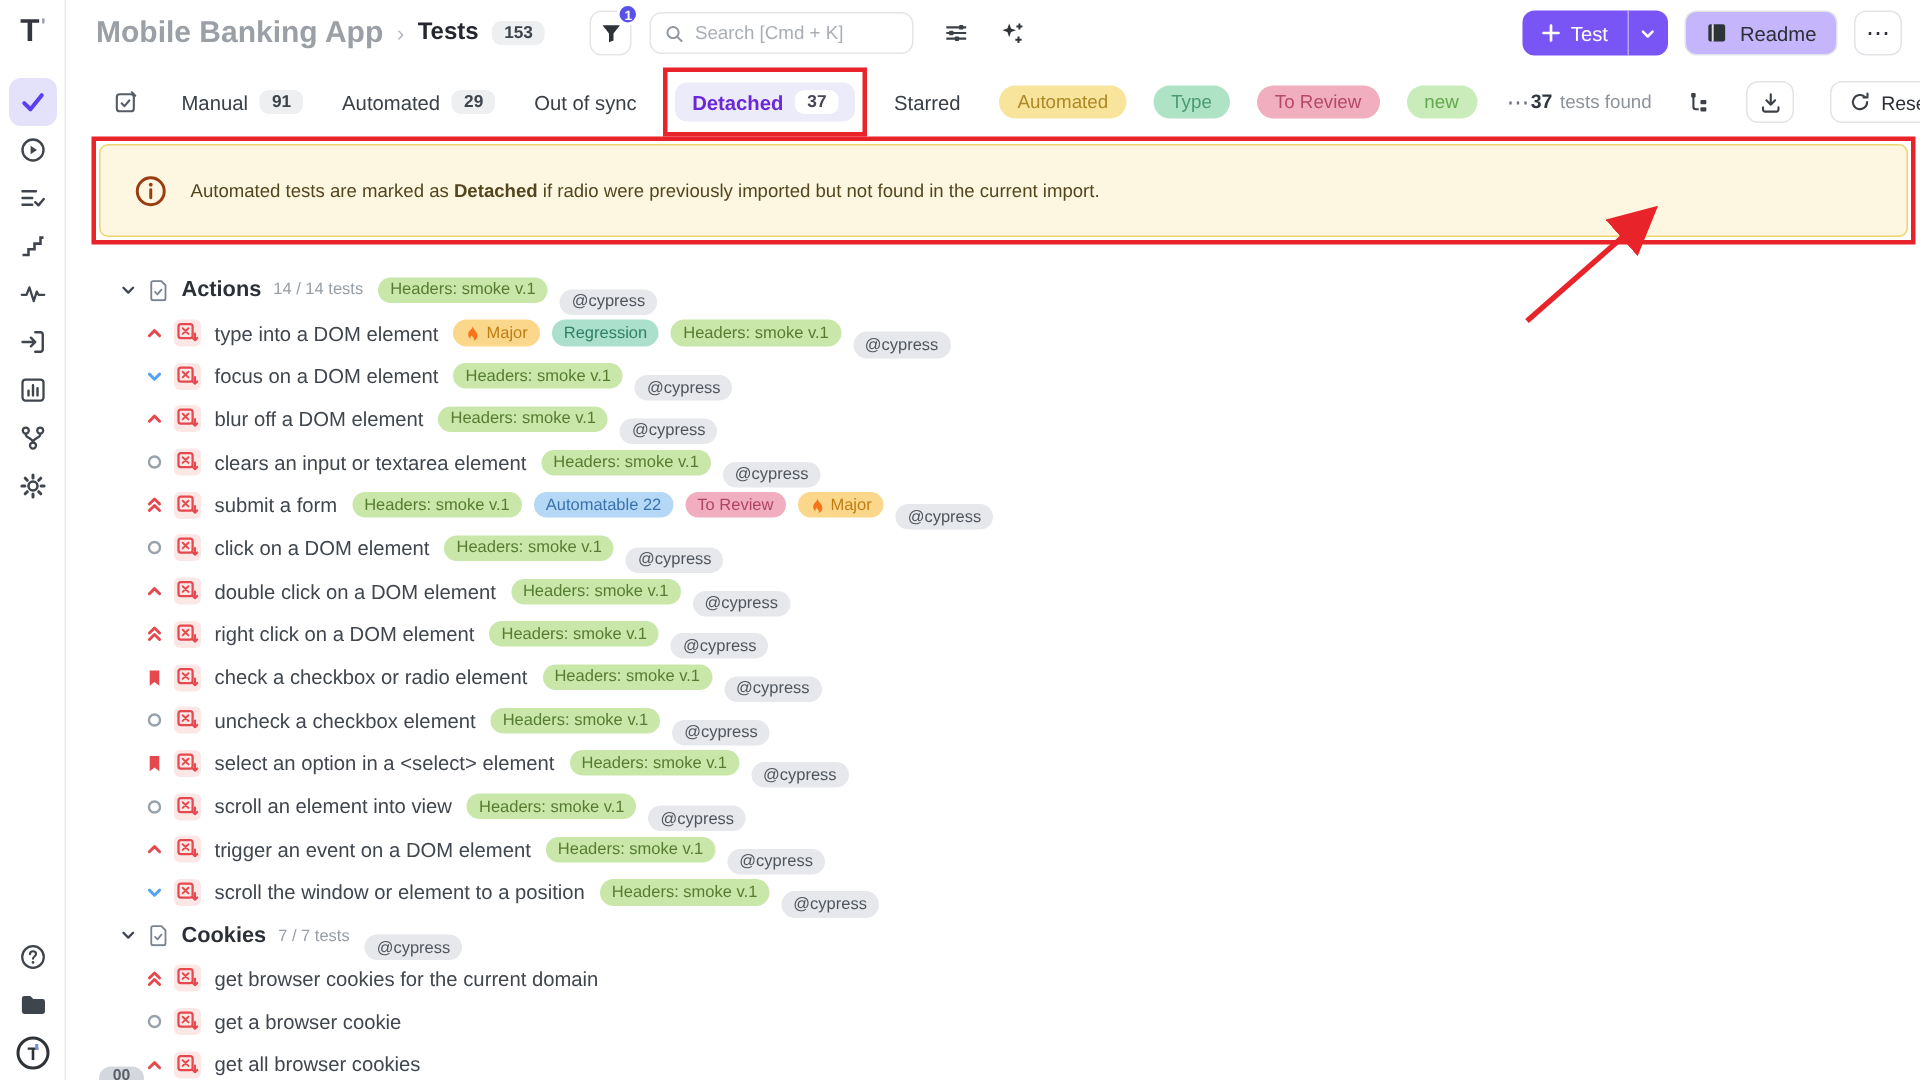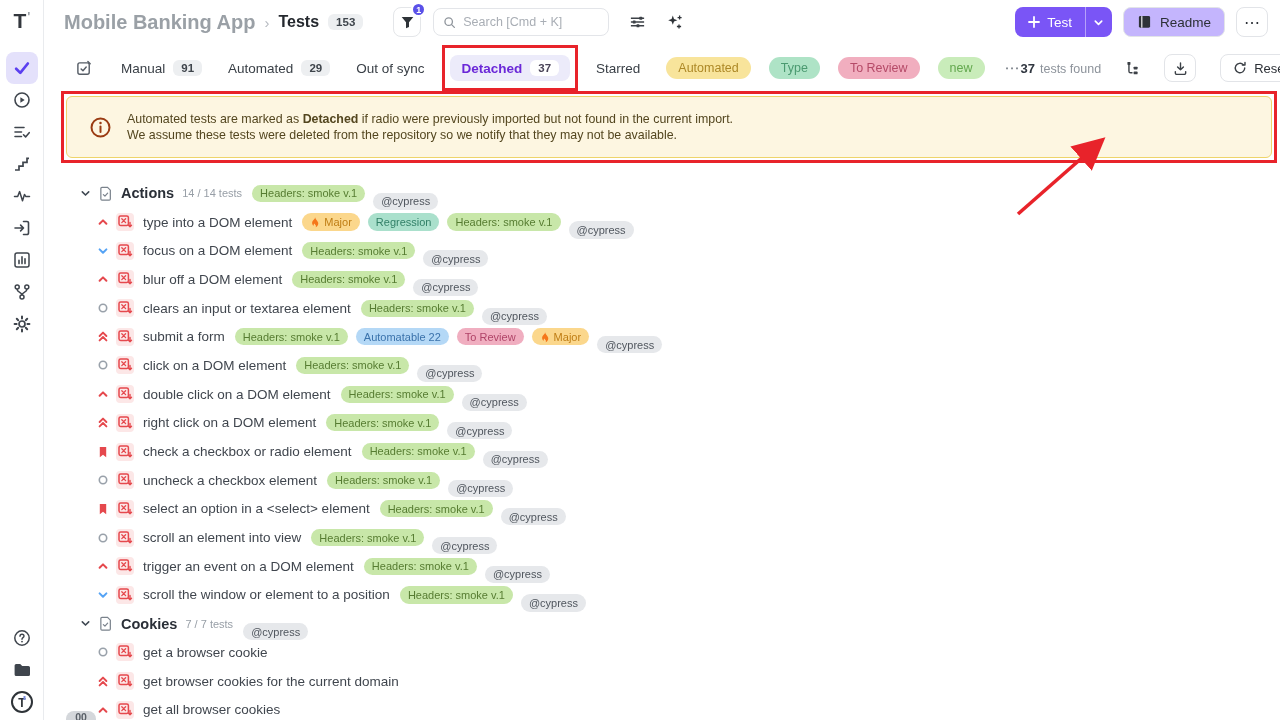--- a/index.html
+++ b/index.html
@@ -310,21 +310,20 @@
     <div class="banner">
       <span class="banner-icon">
         <svg width="23" height="23" viewBox="0 0 22 22">
             <circle cx="11" cy="11" r="8.6" fill="none" stroke="#9a3b12" stroke-width="1.9"></circle>
             <path d="M11 10v5.2" stroke="#9a3b12" stroke-width="1.9" stroke-linecap="round"></path>
             <circle cx="11" cy="6.8" r="1.2" fill="#9a3b12"></circle>
           </svg>
       </span>
       <div class="banner-text">
         <div><span>Automated tests are marked as </span><b>Detached</b><span> if radio were previously imported but not found in the current import.</span></div>
-        <div>We assume these tests were deleted from the repository so we notify that they may not be available.</div>
       </div>
     </div>
   </div>
 
   <svg class="annot-arrow" width="130" height="100" viewBox="0 0 130 100">
     <defs>
         <marker id="ah" markerWidth="10" markerHeight="9" refX="7" refY="4.5" orient="auto">
           <path d="M0 0L9 4.5 0 9z" fill="#e8232a"></path>
         </marker>
       </defs>
@@ -645,52 +644,52 @@
           </svg>
         </span>
         <span class="folder-name">Cookies</span>
         <span class="folder-count">7 / 7 tests</span>
         <span class="tagrow">
           <span class="pill tag-gray">@cypress</span>
         </span>
       </div>
       <div class="row test">
         <span class="prio">
-          <svg width="12" height="12" viewBox="0 0 12 12">
-            <circle cx="6" cy="6" r="3.7" fill="none" stroke="#99a1aa" stroke-width="1.6"></circle>
-          </svg>
-        </span>
-        <span class="detached-ic">
-          <svg width="16" height="16" viewBox="0 0 16 16">
-            <rect x="2" y="2" width="9.4" height="9.4" rx="1.6" fill="none" stroke="#e5484d" stroke-width="1.5"></rect>
-            <path d="M4.8 4.8l3.8 3.8M8.6 4.8L4.8 8.6" stroke="#e5484d" stroke-width="1.3" stroke-linecap="round"></path>
-            <path d="M13 8.4v4.4m0 0l-1.5-1.5m1.5 1.5l1.5-1.5" fill="none" stroke="#e5484d" stroke-width="1.4" stroke-linecap="round" stroke-linejoin="round"></path>
-          </svg>
-        </span>
-        <span class="test-title">get a browser cookie</span>
-      </div>
-      <div class="row test">
-        <span class="prio">
           <svg width="12" height="13" viewBox="0 0 12 13">
             <path d="M2.6 6L6 2.6 9.4 6" fill="none" stroke="#e5484d" stroke-width="1.9" stroke-linecap="round" stroke-linejoin="round"></path>
             <path d="M2.6 10.4L6 7l3.4 3.4" fill="none" stroke="#e5484d" stroke-width="1.9" stroke-linecap="round" stroke-linejoin="round"></path>
           </svg>
         </span>
         <span class="detached-ic">
           <svg width="16" height="16" viewBox="0 0 16 16">
             <rect x="2" y="2" width="9.4" height="9.4" rx="1.6" fill="none" stroke="#e5484d" stroke-width="1.5"></rect>
             <path d="M4.8 4.8l3.8 3.8M8.6 4.8L4.8 8.6" stroke="#e5484d" stroke-width="1.3" stroke-linecap="round"></path>
             <path d="M13 8.4v4.4m0 0l-1.5-1.5m1.5 1.5l1.5-1.5" fill="none" stroke="#e5484d" stroke-width="1.4" stroke-linecap="round" stroke-linejoin="round"></path>
           </svg>
         </span>
         <span class="test-title">get browser cookies for the current domain</span>
       </div>
       <div class="row test">
         <span class="prio">
           <svg width="12" height="12" viewBox="0 0 12 12">
+            <circle cx="6" cy="6" r="3.7" fill="none" stroke="#99a1aa" stroke-width="1.6"></circle>
+          </svg>
+        </span>
+        <span class="detached-ic">
+          <svg width="16" height="16" viewBox="0 0 16 16">
+            <rect x="2" y="2" width="9.4" height="9.4" rx="1.6" fill="none" stroke="#e5484d" stroke-width="1.5"></rect>
+            <path d="M4.8 4.8l3.8 3.8M8.6 4.8L4.8 8.6" stroke="#e5484d" stroke-width="1.3" stroke-linecap="round"></path>
+            <path d="M13 8.4v4.4m0 0l-1.5-1.5m1.5 1.5l1.5-1.5" fill="none" stroke="#e5484d" stroke-width="1.4" stroke-linecap="round" stroke-linejoin="round"></path>
+          </svg>
+        </span>
+        <span class="test-title">get a browser cookie</span>
+      </div>
+      <div class="row test">
+        <span class="prio">
+          <svg width="12" height="12" viewBox="0 0 12 12">
             <path d="M2.6 7.8L6 4.4l3.4 3.4" fill="none" stroke="#e5484d" stroke-width="2" stroke-linecap="round" stroke-linejoin="round"></path>
           </svg>
         </span>
         <span class="detached-ic">
           <svg width="16" height="16" viewBox="0 0 16 16">
             <rect x="2" y="2" width="9.4" height="9.4" rx="1.6" fill="none" stroke="#e5484d" stroke-width="1.5"></rect>
             <path d="M4.8 4.8l3.8 3.8M8.6 4.8L4.8 8.6" stroke="#e5484d" stroke-width="1.3" stroke-linecap="round"></path>
             <path d="M13 8.4v4.4m0 0l-1.5-1.5m1.5 1.5l1.5-1.5" fill="none" stroke="#e5484d" stroke-width="1.4" stroke-linecap="round" stroke-linejoin="round"></path>
           </svg>
         </span>

